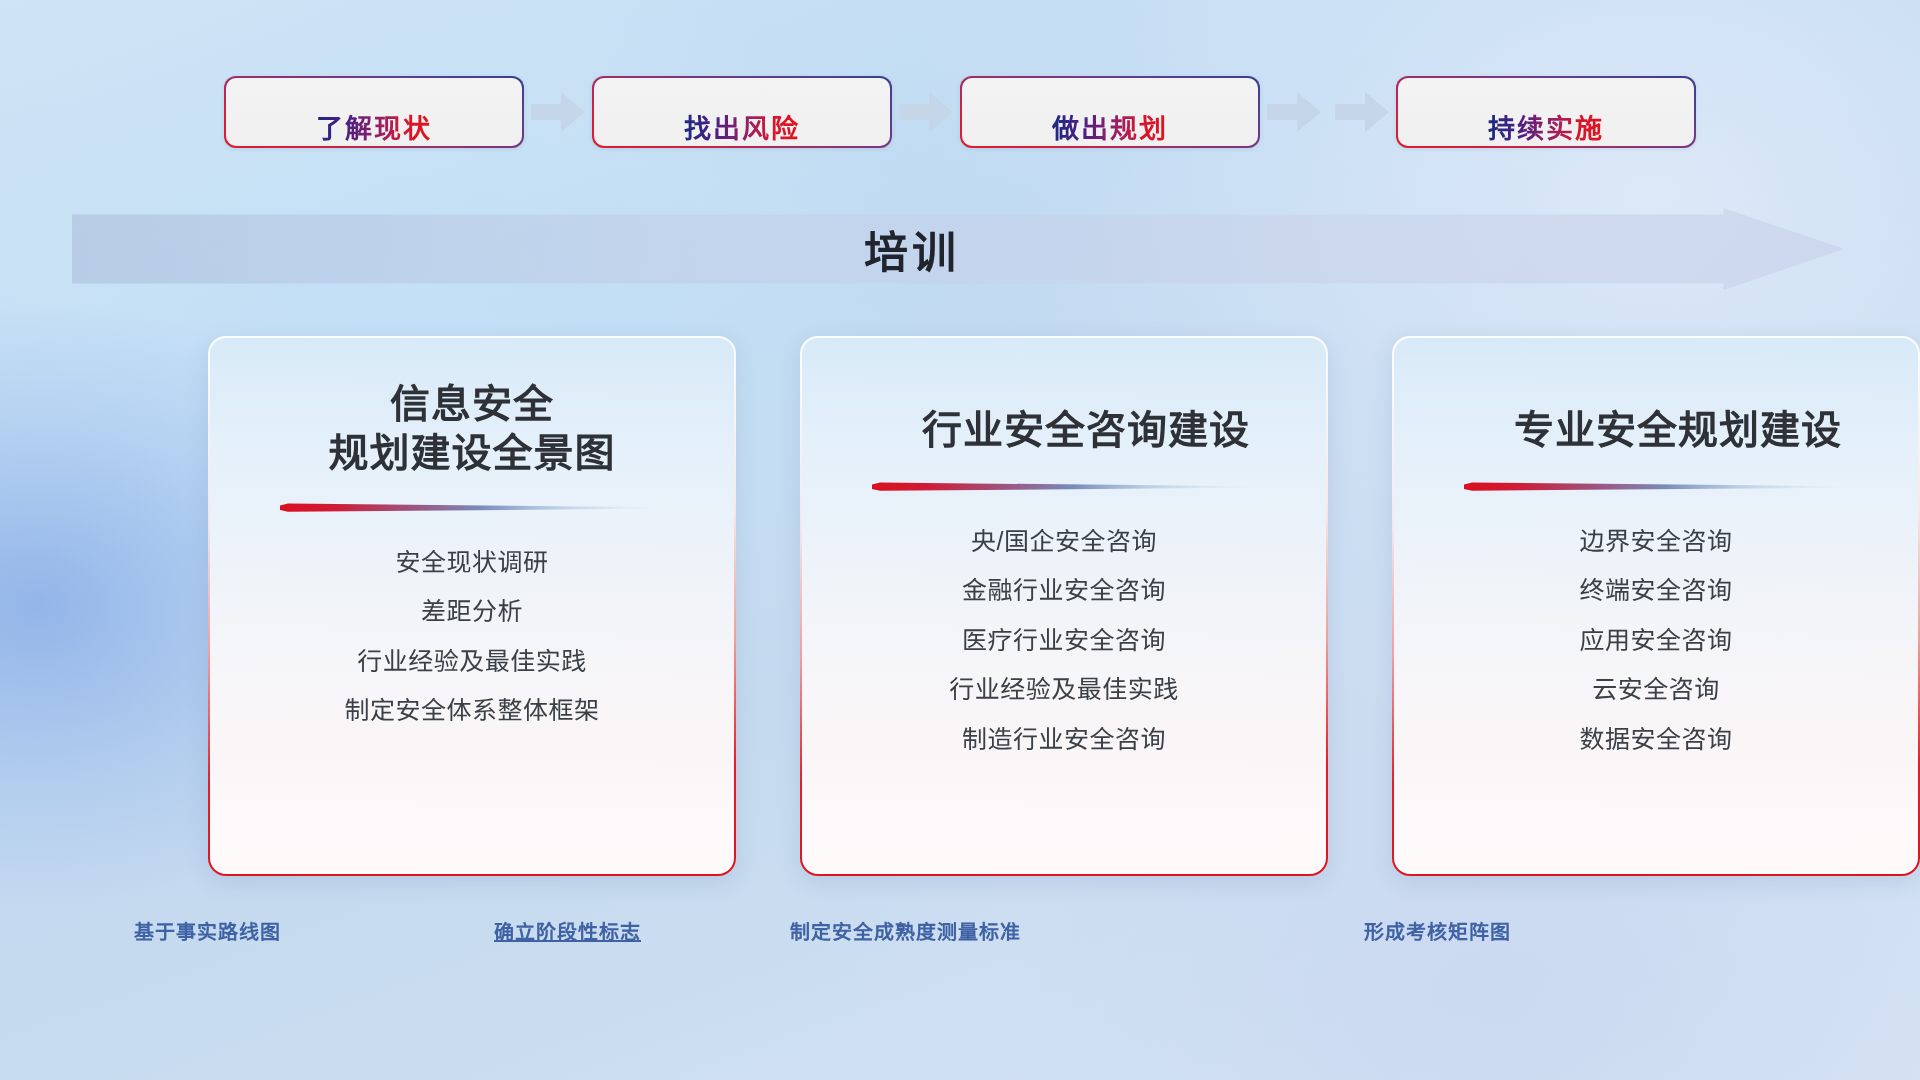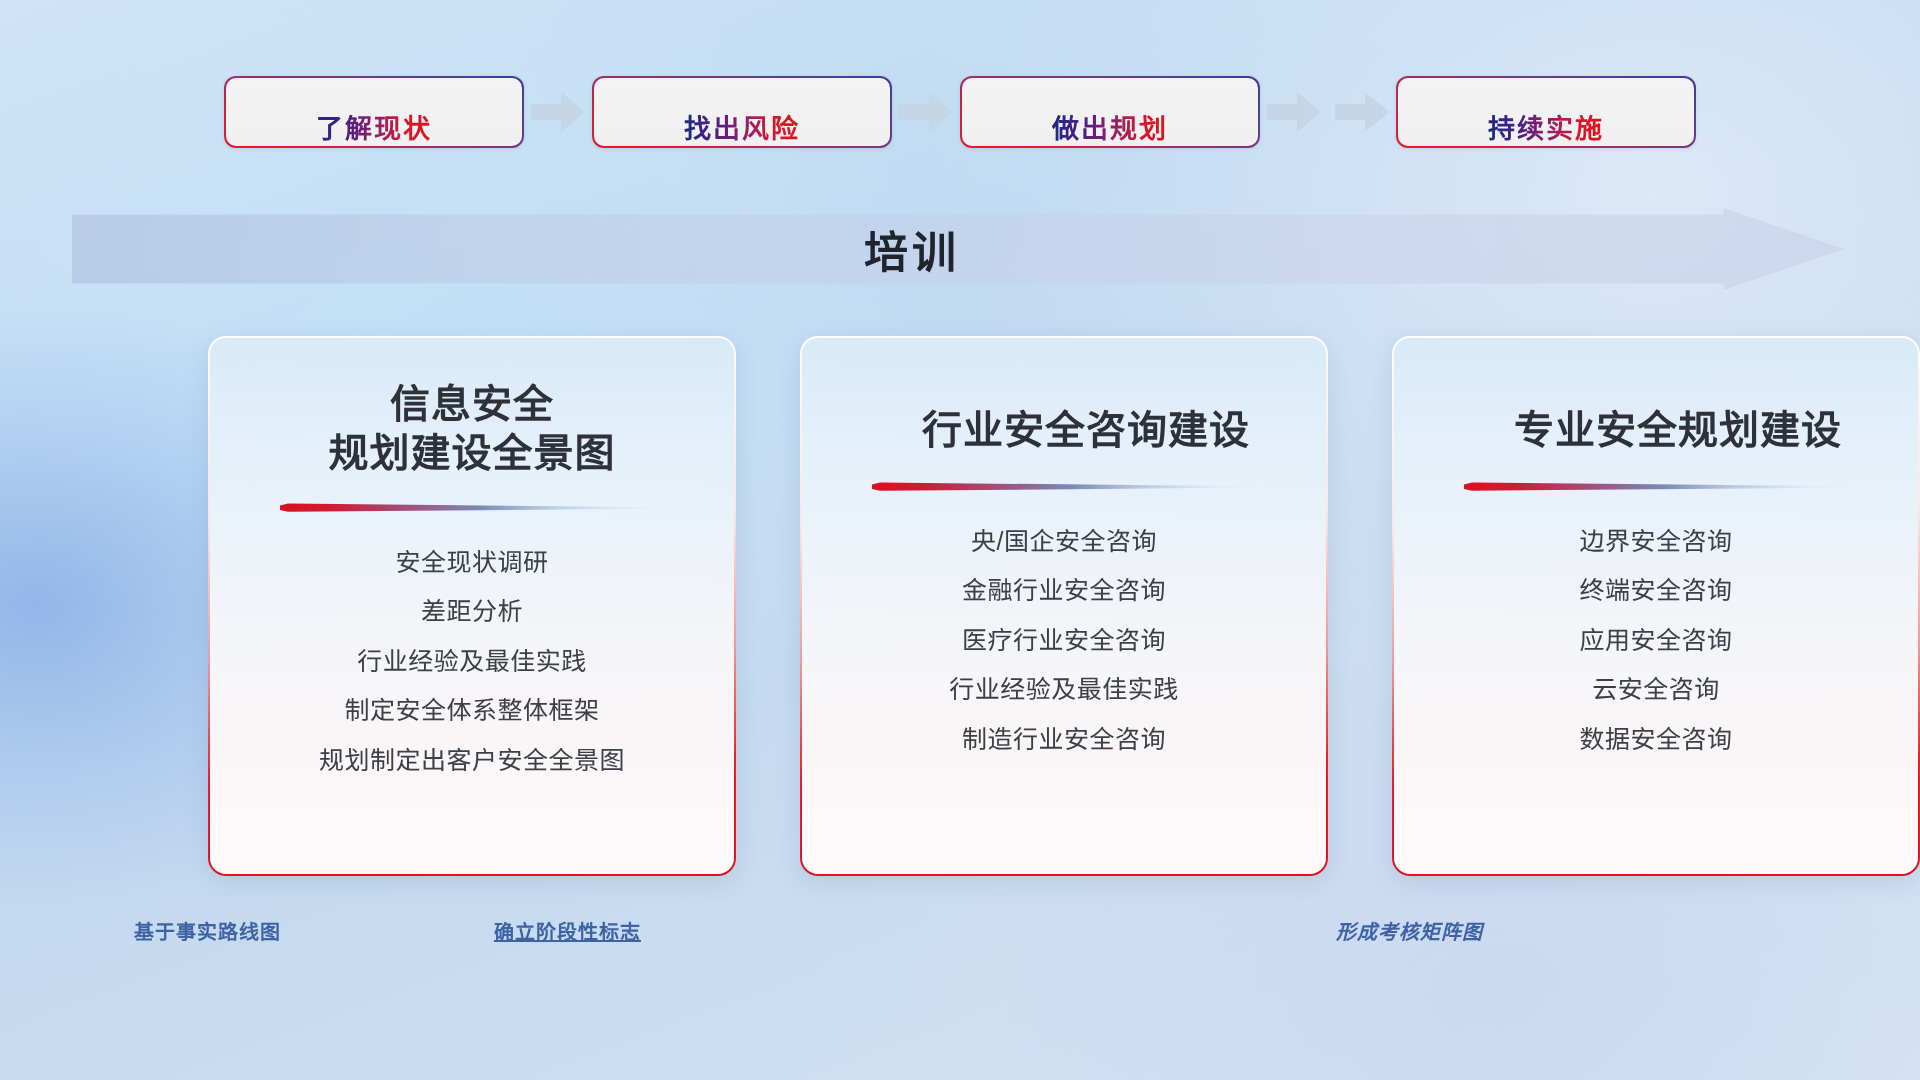--- a/index.html
+++ b/index.html
@@ -208,21 +208,21 @@
     top: 0;
     font-size: 20px;
     font-weight: bold;
     color: #3f62a4;
     letter-spacing: 1px;
     white-space: nowrap;
   }
   .fn-0 { left: 134px; }
   .fn-1 { left: 494px; text-decoration: underline; }
   .fn-2 { left: 790px; }
-  .fn-3 { left: 1336px; font-style: italic; }
+  .fn-3 { left: 1364px; }
 </style>
 </head>
 <body>
 
 <div class="page">
 
   <div class="steps">
 
     <div class="step-box">
       <span class="step-label">了解现状</span>
@@ -287,21 +287,20 @@
               </linearGradient>
             </defs>
             <path d="M2 3.5 L10 1.5 L388 5.3 L388 6.6 L10 9.8 L2 8 Z" fill="url(#rule0)"></path>
           </svg>
         </div>
         <div class="card-list">
           <div class="card-list-item">安全现状调研</div>
           <div class="card-list-item">差距分析</div>
           <div class="card-list-item">行业经验及最佳实践</div>
           <div class="card-list-item">制定安全体系整体框架</div>
-          <div class="card-list-item">规划制定出客户安全全景图</div>
         </div>
       </div>
     </div>
 
     <div class="card card--two">
       <div class="card-inner">
         <div class="card-title">行业安全咨询建设</div>
         <div class="card-divider">
           <svg viewBox="0 0 388 12" preserveAspectRatio="none" aria-hidden="true">
             <defs>
@@ -353,16 +352,17 @@
           <div class="card-list-item">数据安全咨询</div>
         </div>
       </div>
     </div>
 
   </div>
 
   <div class="footnotes">
     <div class="footnote fn-0">基于事实路线图</div>
     <div class="footnote fn-1">确立阶段性标志</div>
+    <div class="footnote fn-2">制定安全成熟度测量标准</div>
     <div class="footnote fn-3">形成考核矩阵图</div>
   </div>
 
 </div>
 
 </body></html>

